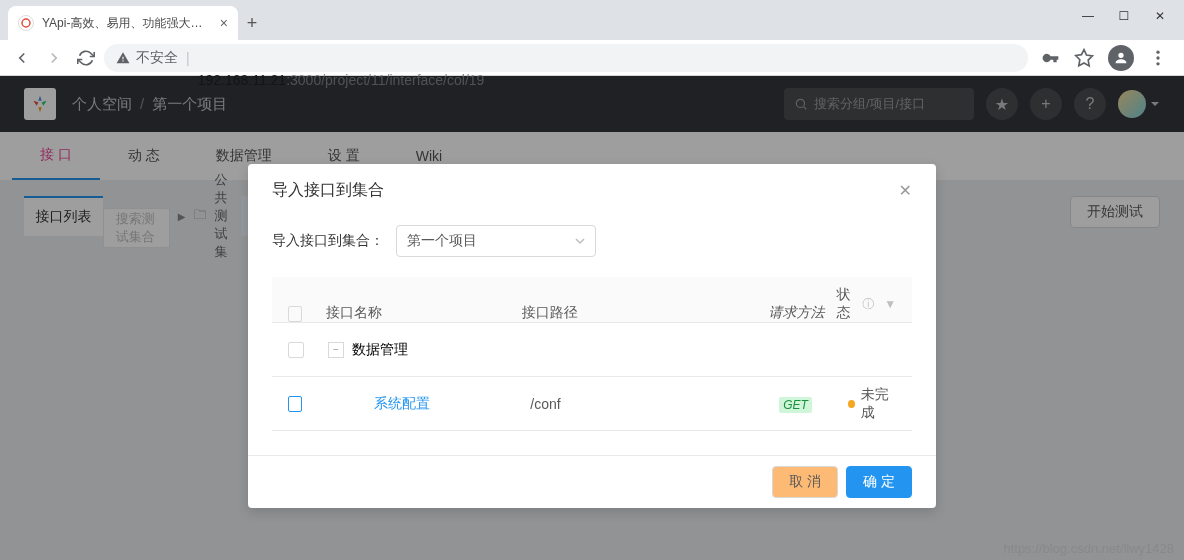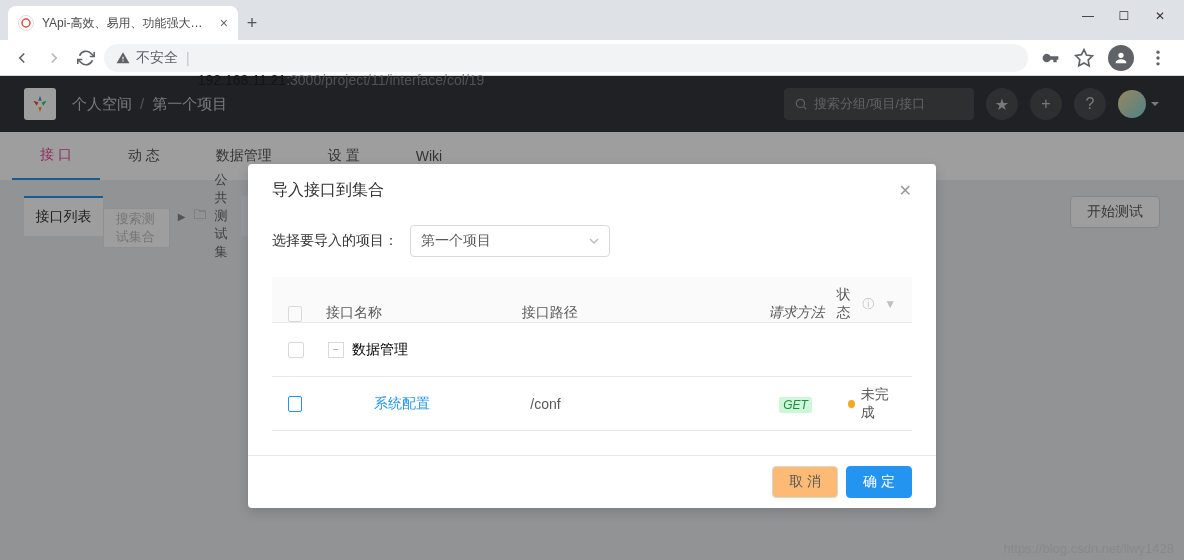--- a/index.html
+++ b/index.html
@@ -222,21 +222,21 @@
 </div>
 
 <div class="overlay"></div>
 <div class="modal">
   <div class="modal-head">
     <span>导入接口到集合</span>
     <span class="modal-close">✕</span>
   </div>
   <div class="modal-body">
     <div class="project-row">
-      <span>选择要导入的项目：</span>
+      <span>导入接口到集合：</span>
       <div class="select-box">
         <span>第一个项目</span>
         <svg width="10" height="10" viewBox="0 0 10 10" fill="none" stroke="#bfbfbf" stroke-width="1.5">
             <path d="M1 3l4 4 4-4"></path>
           </svg>
       </div>
     </div>
     <div class="tbl-head">
       <div class="chk"></div>
       <div class="col-name">接口名称</div>

